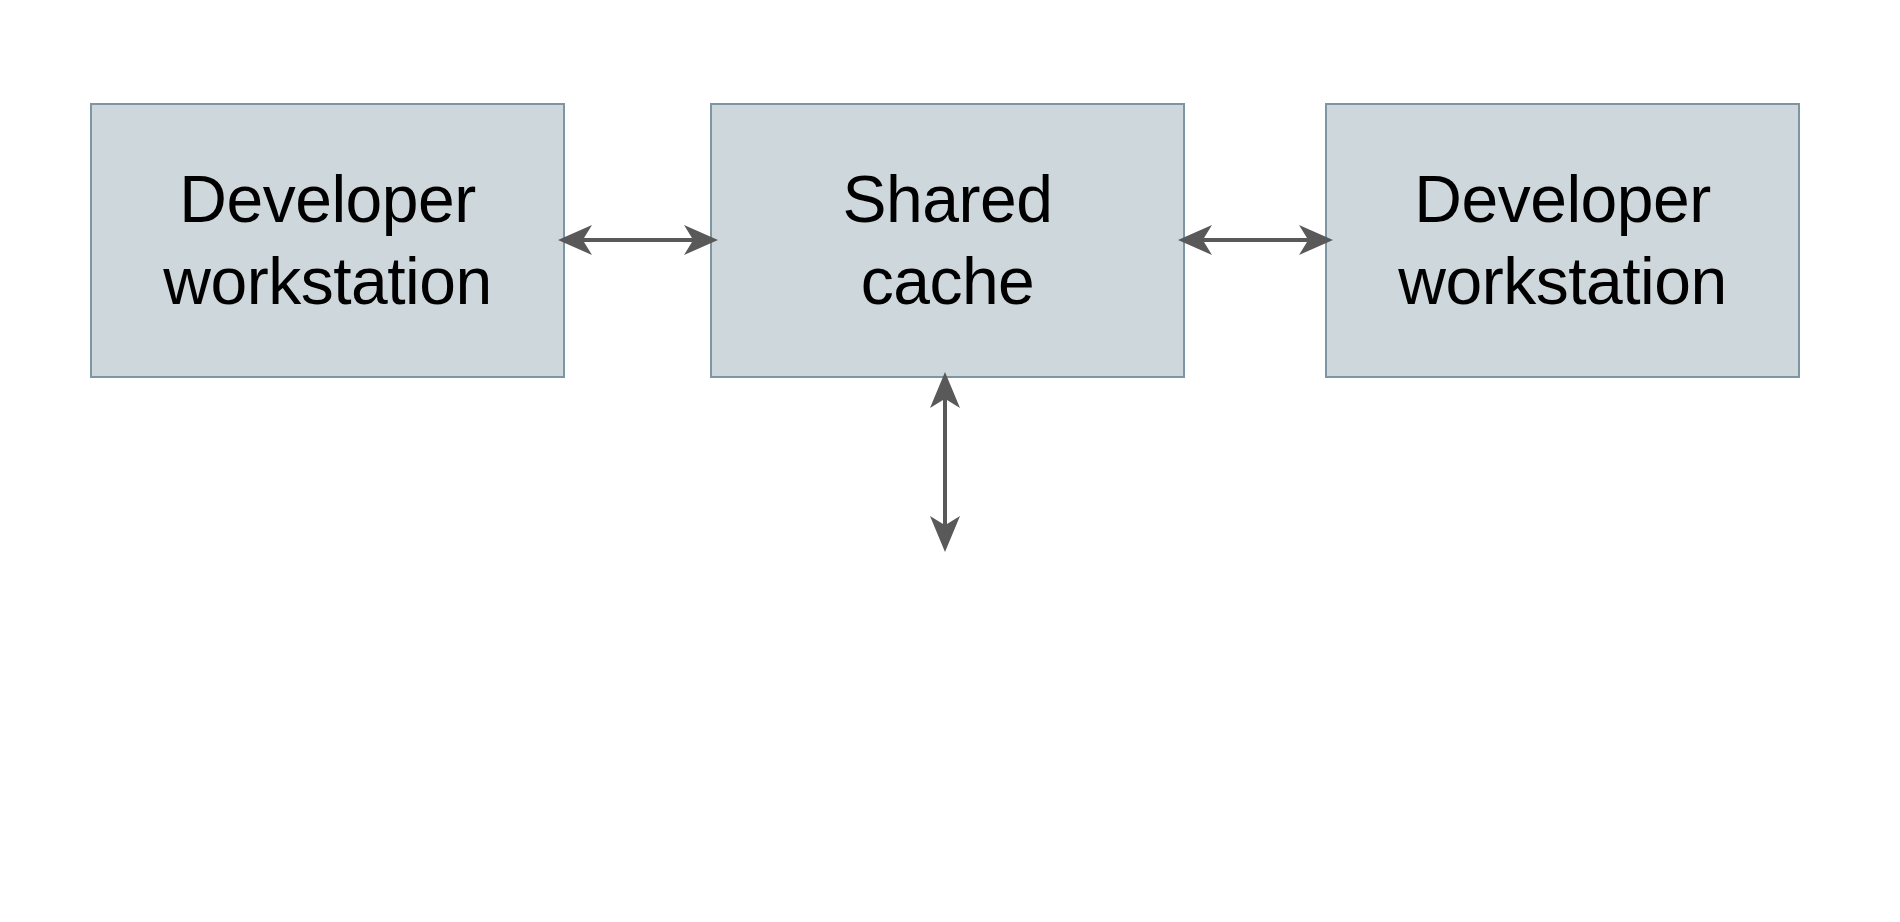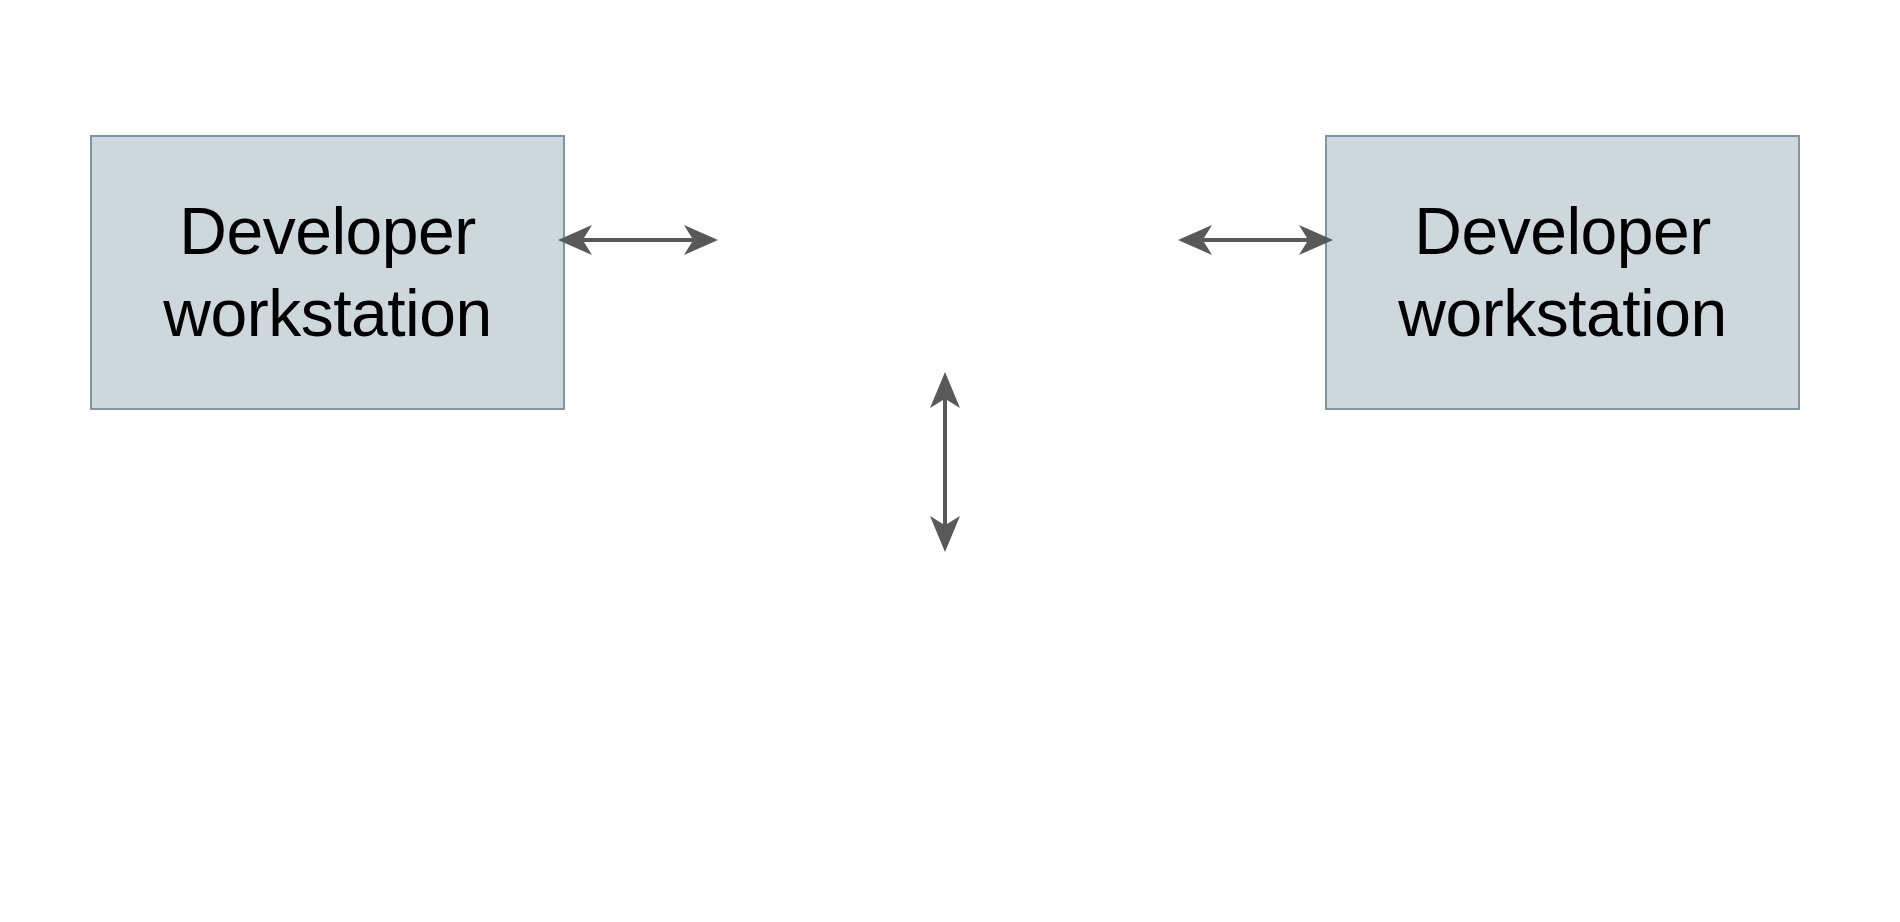--- a/index.html
+++ b/index.html
@@ -19,21 +19,20 @@
   }
   .node {
     position: absolute;
     background: #ced7db;
     border: 2px solid #7e95a3;
     box-sizing: border-box;
     display: flex;
     align-items: center;
     justify-content: center;
     text-align: center;
-    margin-top: 32px;
   }
   .node-label {
     font-family: "Liberation Sans", sans-serif;
     font-size: 66px;
     line-height: 1.24;
     color: #000000;
     font-weight: 400;
     letter-spacing: -0.5px;
     white-space: pre-line;
     padding: 0 8px;
@@ -54,20 +53,24 @@
 </head>
 <body>
 
 <div id="canvas">
 
   <div class="node" id="node-dev-left">
     <span class="node-label">Developer
 workstation</span>
   </div>
 
+  <div class="node" id="node-cache">
+    <span class="node-label">Shared
+cache</span>
+  </div>
 
   <div class="node" id="node-dev-right">
     <span class="node-label">Developer
 workstation</span>
   </div>
 
 
   <svg class="edge" id="edge-left-cache" viewBox="0 0 160 70">
     <g fill="#595959" stroke="none">
       <path d="M0,35 L34,20 L26,33 L134,33 L126,20 L160,35 L126,50 L134,37 L26,37 L34,50 Z"></path>

